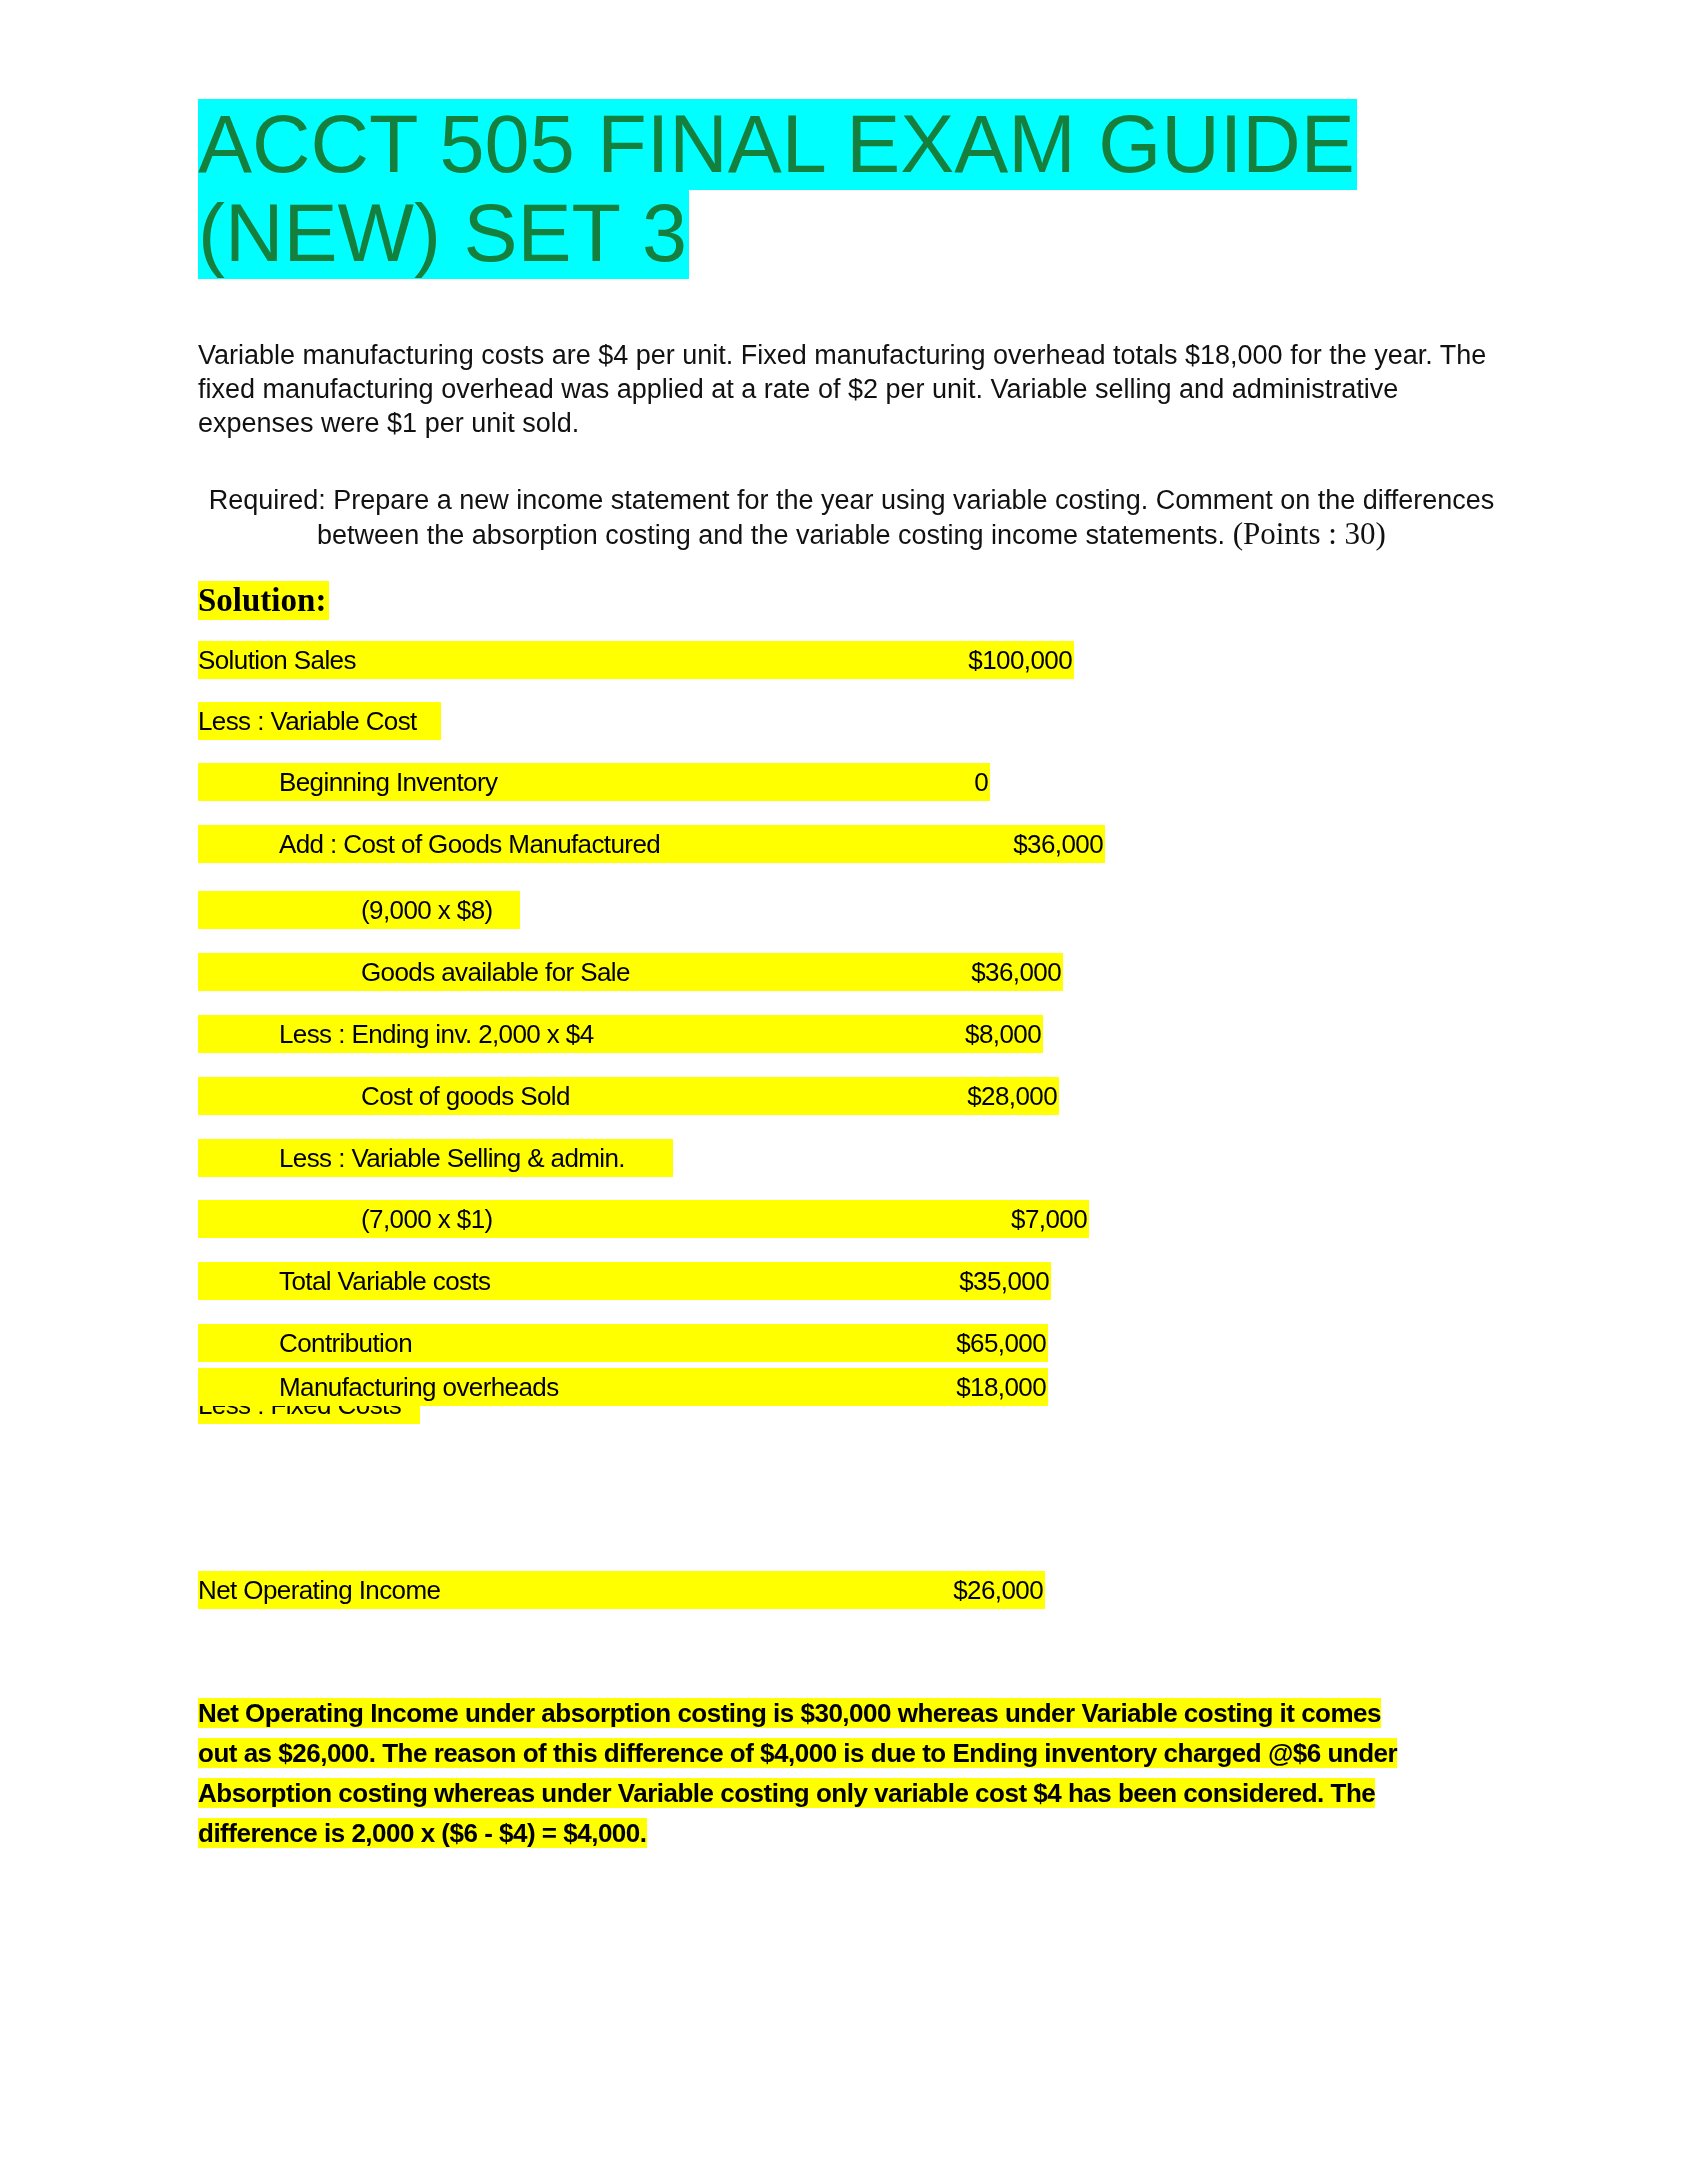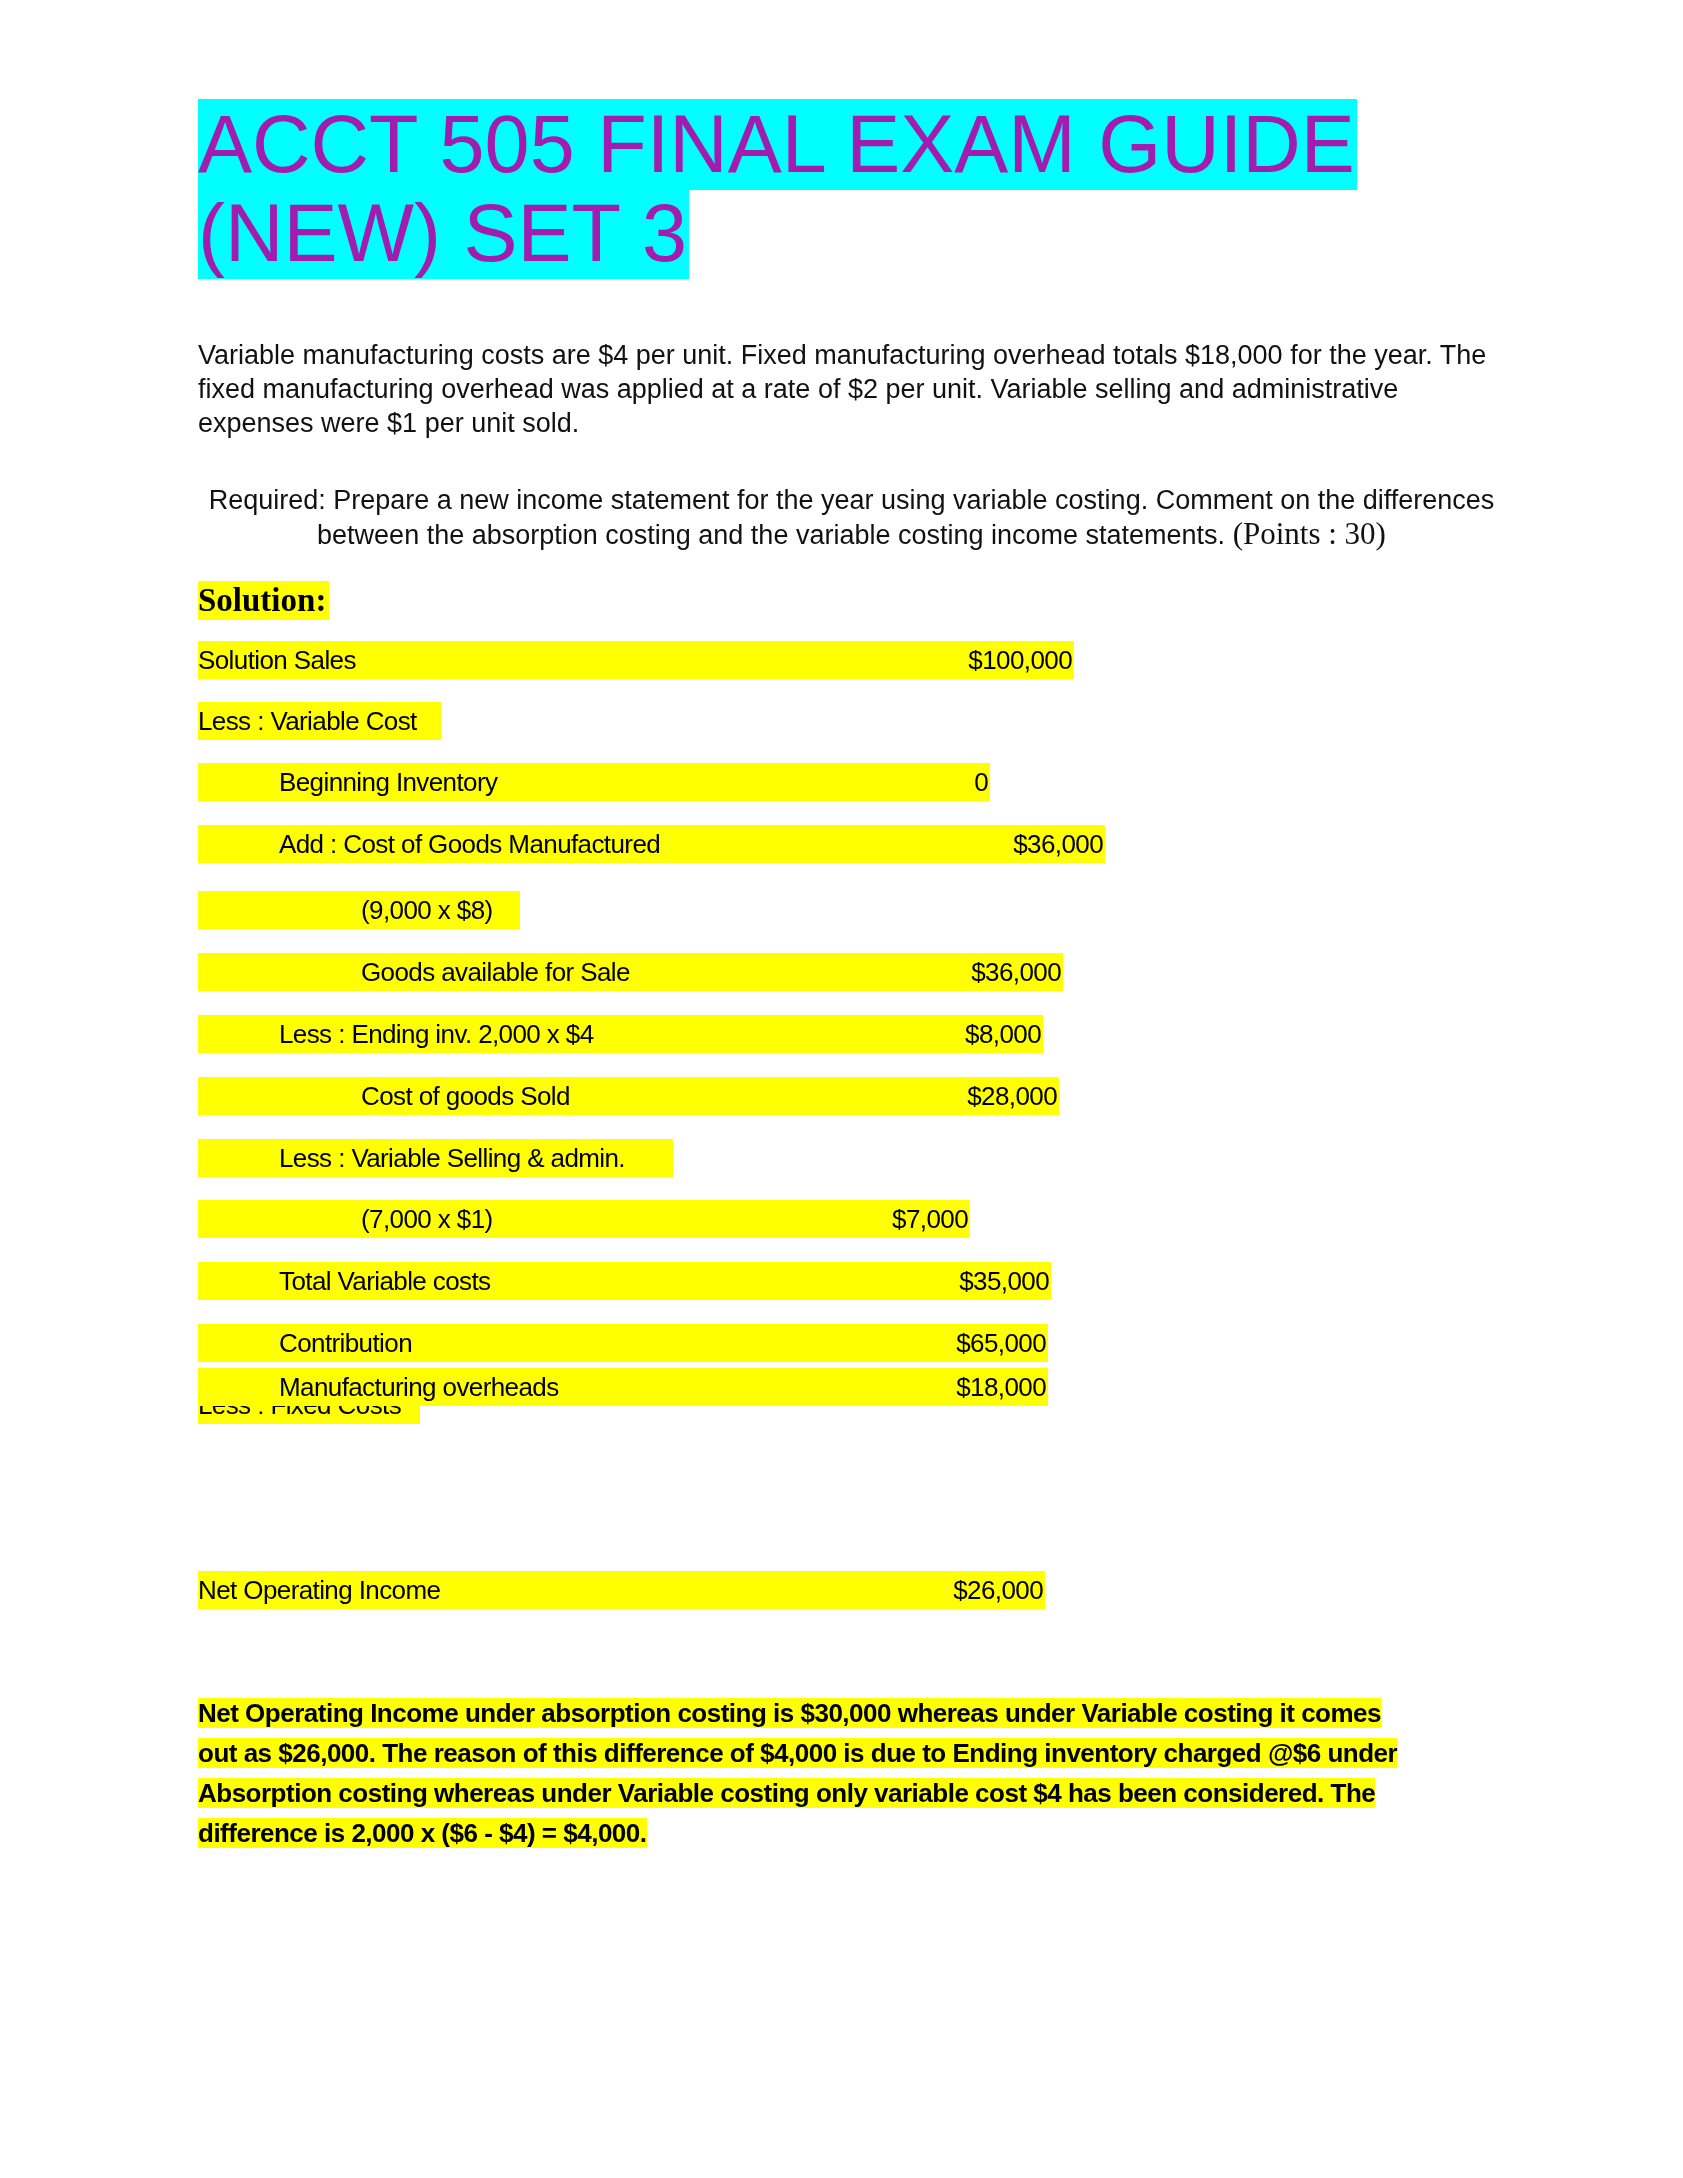--- a/index.html
+++ b/index.html
@@ -2,21 +2,21 @@
 <html><head>
 <meta charset="utf-8">
 <style>
   html, body { margin: 0; padding: 0; background: #ffffff; }
   body { width: 1683px; height: 2178px; position: relative; overflow: hidden; color: #000; }
   .page { position: absolute; left: 0; top: 0; width: 1683px; height: 2178px; }
 
   .title-line {
     position: absolute; left: 198px;
     font-family: "Liberation Sans", sans-serif;
-    font-size: 81px; line-height: 91px; color: #a21caf;
+    font-size: 81px; line-height: 91px; color: #15803d;
     background: #00ffff; white-space: nowrap; padding-right: 2px;
   }
   #t1 { top: 99px; }
   #t2 { top: 188px; }
 
   .para {
     position: absolute; left: 198px; width: 1307px;
     font-family: "Liberation Sans", sans-serif;
     font-size: 27px; line-height: 34px; color: #111;
   }
@@ -94,21 +94,21 @@
     <span class="lbl">Less : Ending inv. 2,000 x $4</span>
     <span class="amt">$8,000</span>
   </div>
   <div class="row lvl2" style="top:1077px; width:861px;">
     <span class="lbl">Cost of goods Sold</span>
     <span class="amt">$28,000</span>
   </div>
   <div class="row lvl1" style="top:1139px; width:475px;">
     <span class="lbl">Less : Variable Selling &amp; admin.</span>
   </div>
-  <div class="row lvl2" style="top:1200px; width:772px;">
+  <div class="row lvl2" style="top:1200px; width:891px;">
     <span class="lbl">(7,000 x $1)</span>
     <span class="amt">$7,000</span>
   </div>
   <div class="row lvl1" style="top:1262px; width:853px;">
     <span class="lbl">Total Variable costs</span>
     <span class="amt">$35,000</span>
   </div>
   <div class="row lvl1" style="top:1324px; width:850px;">
     <span class="lbl">Contribution</span>
     <span class="amt">$65,000</span>

